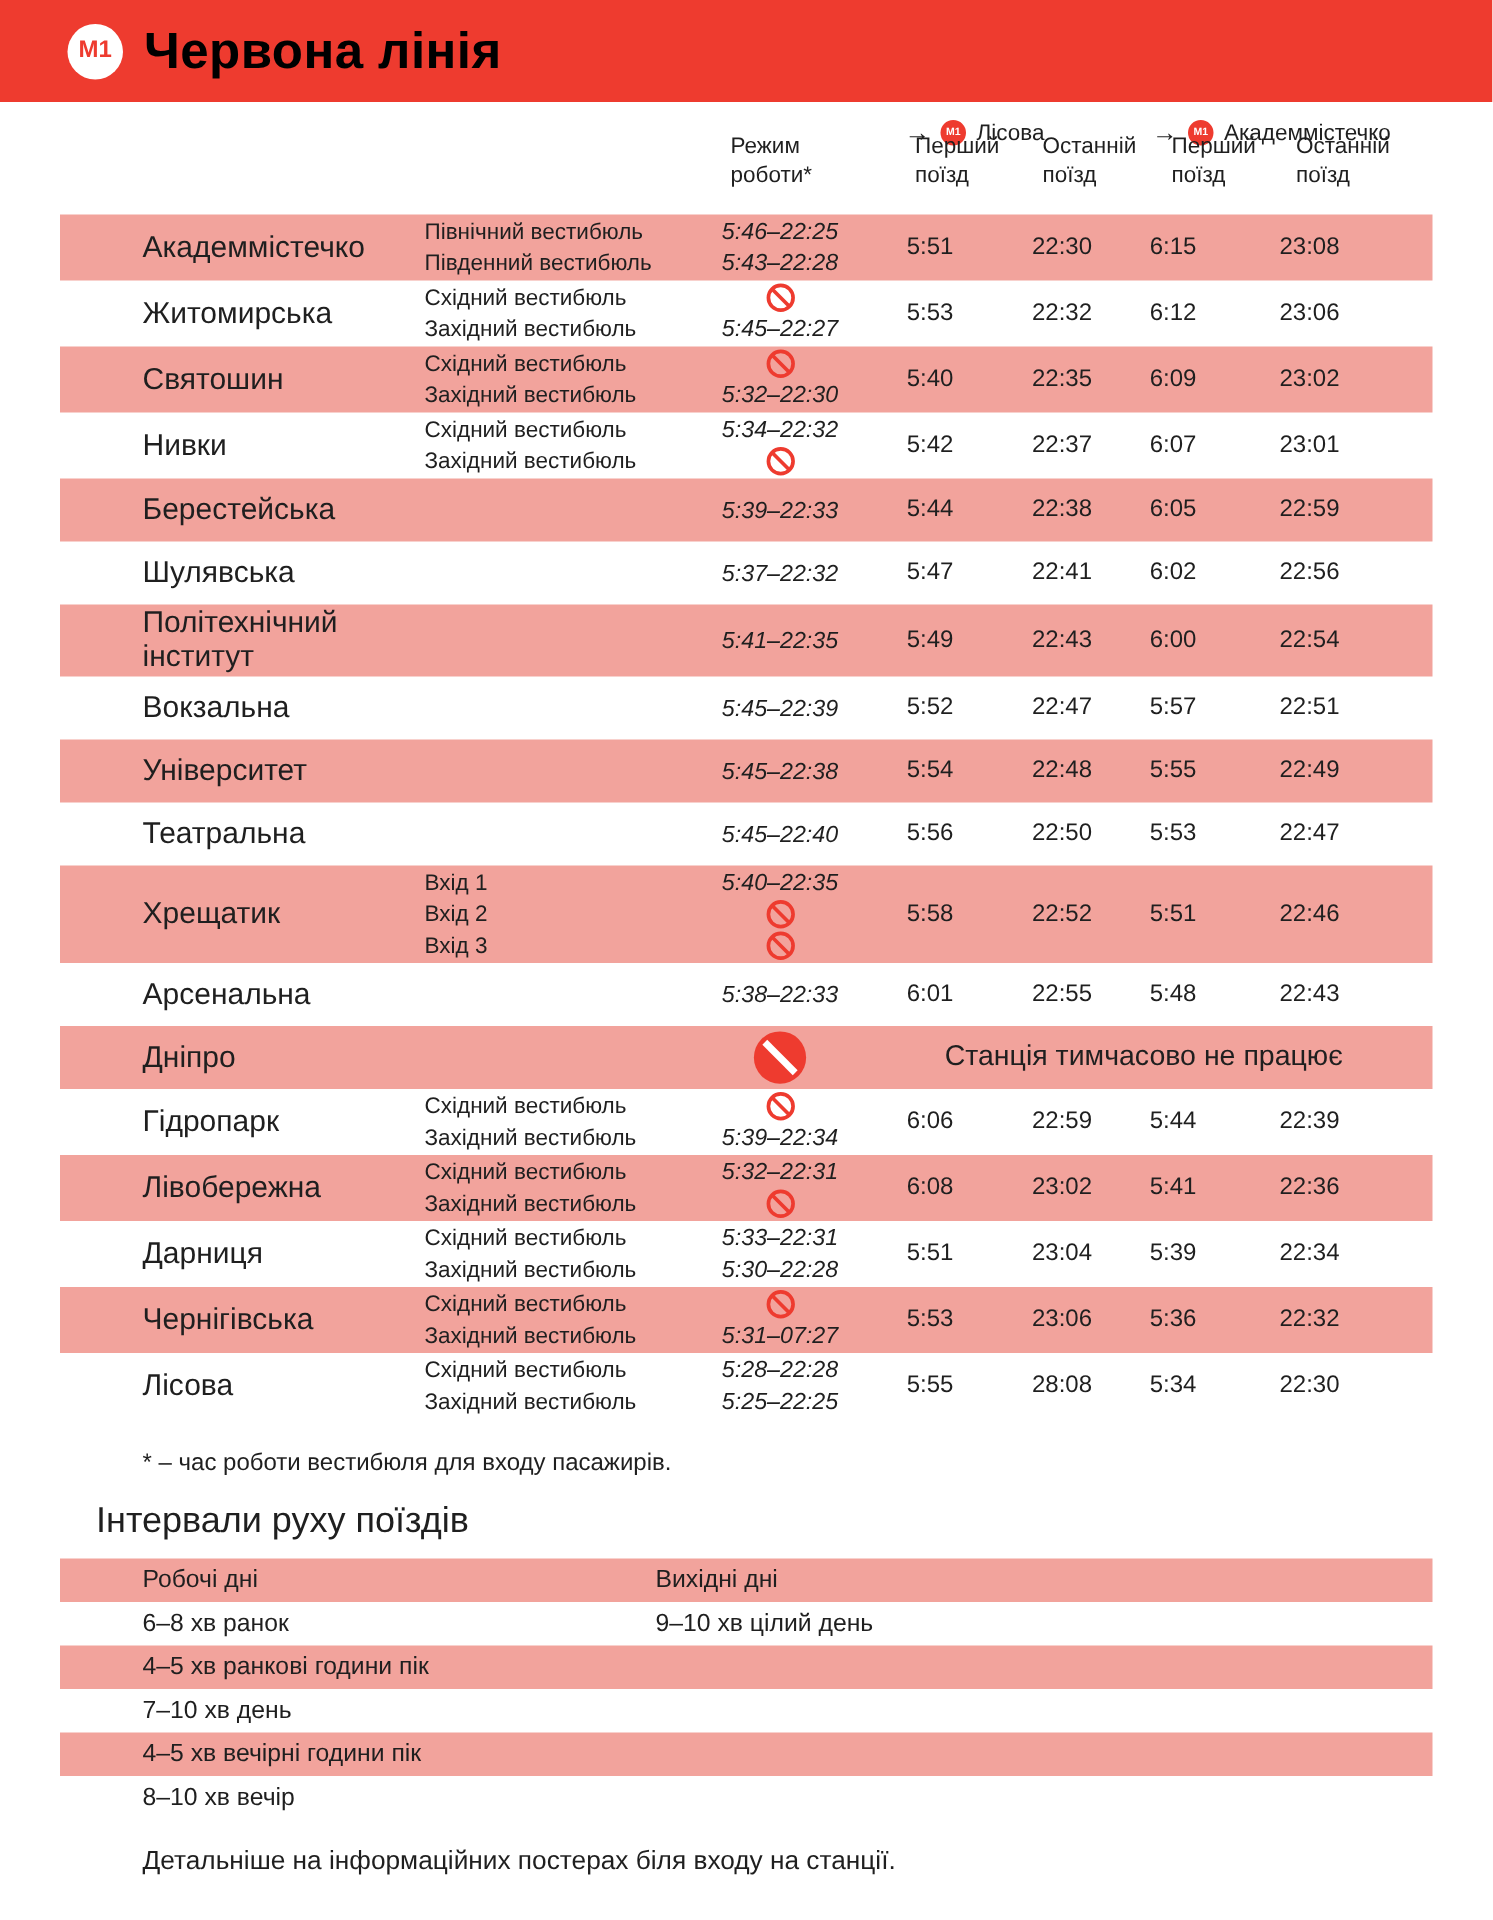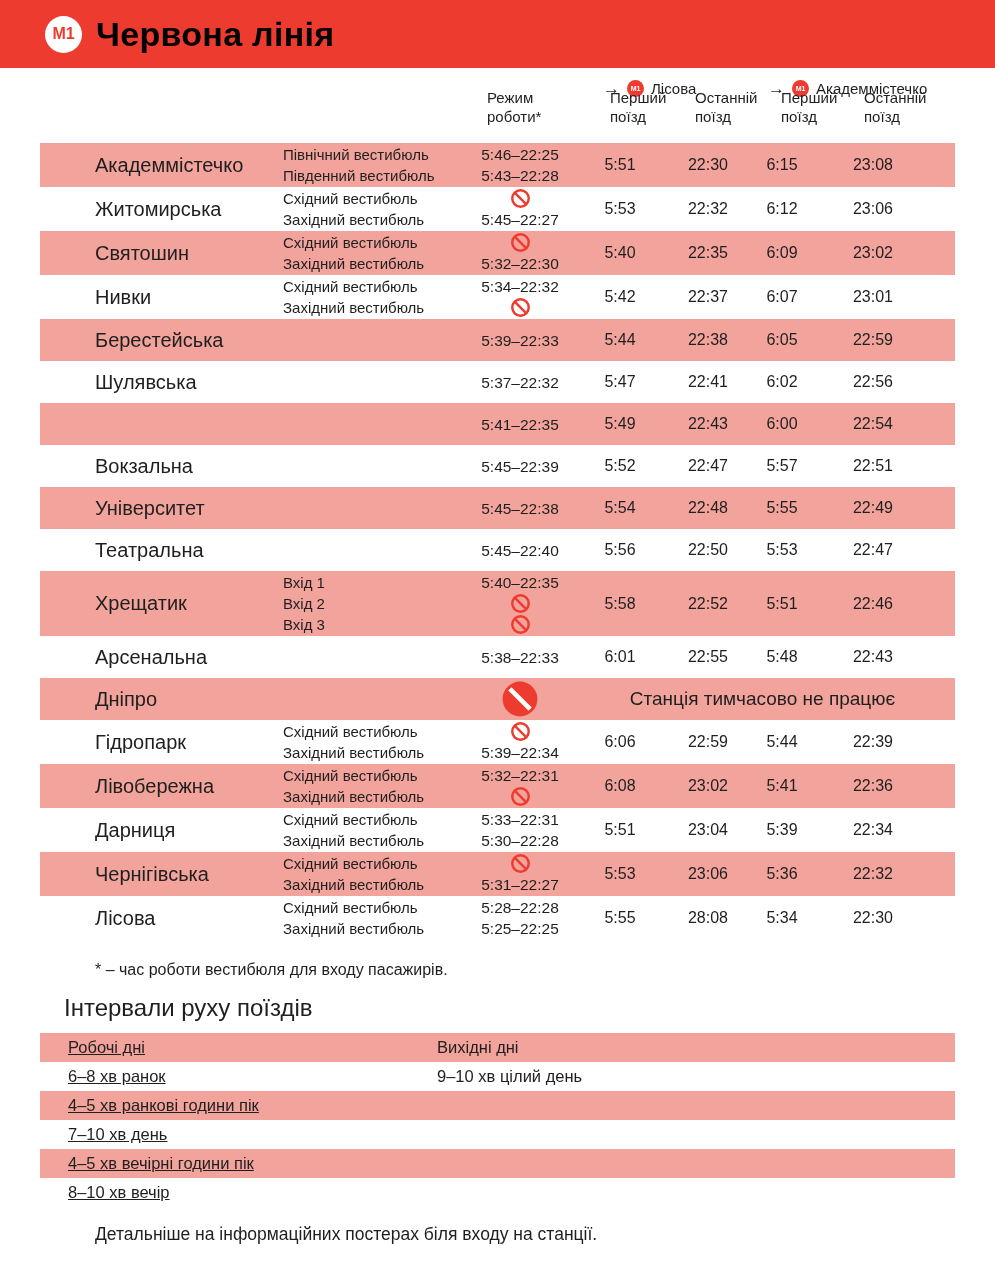--- a/index.html
+++ b/index.html
@@ -53,36 +53,36 @@
     grid-template-columns:215px 215px 100px 100px 76px 72px 110px 27px;
     align-items:center;
     min-height:42px;
     width:915px;margin-left:40px;
     padding:1px 0;
   }
   .trow.shaded{background:var(--pink);}
   .c-name{grid-column:1;padding-left:55px;font-size:20px;line-height:23px;}
   .c-vest{grid-column:2;font-size:15px;line-height:21px;padding-left:28px;}
   .c-hours{grid-column:3;font-size:15.5px;line-height:21px;text-align:center;}
-  .hline{height:21px;display:flex;align-items:center;justify-content:center;}
+  .hline{height:21px;display:flex;align-items:center;justify-content:center;font-style:italic;}
   .c-time{text-align:center;font-size:16px;}
   .t1{grid-column:4;} .t2{grid-column:5;} .t3{grid-column:6;} .t4{grid-column:7;}
   .c-note{grid-column:4 / 9;font-size:19px;text-align:center;}
   .icon-line svg{display:block;}
 
   
   .footnote{margin:21px 0 0 95px;font-size:16px;}
   .section-title{margin:15px 0 11px 64px;font-size:24px;}
   .int-row{
     display:grid;grid-template-columns:397px 1fr;
     height:29px;align-items:center;width:915px;margin-left:40px;
     font-size:16.5px;
   }
   .int-row.shaded{background:var(--pink);}
-  .int-left{padding-left:28px;text-decoration:underline;}
+  .int-left{padding-left:55px;}
   .alert-note{margin:13px 0 0 95px;font-size:17.5px;line-height:29px;max-width:870px;}
 </style>
 </head>
 <body>
 
 <div class="header">
   <div class="badge-circle">M1</div>
   <div class="header-title">Червона лінія</div>
 </div>
 
@@ -201,20 +201,21 @@
       <div class="c-vest"></div>
       <div class="c-hours">
         <div class="hline">5:37–22:32</div>
       </div>
       <div class="c-time t1">5:47</div>
       <div class="c-time t2">22:41</div>
       <div class="c-time t3">6:02</div>
       <div class="c-time t4">22:56</div>
     </div>
     <div class="trow shaded">
+      <div class="c-name">Політехнічний інститут</div>
       <div class="c-vest"></div>
       <div class="c-hours">
         <div class="hline">5:41–22:35</div>
       </div>
       <div class="c-time t1">5:49</div>
       <div class="c-time t2">22:43</div>
       <div class="c-time t3">6:00</div>
       <div class="c-time t4">22:54</div>
     </div>
     <div class="trow">
@@ -362,21 +363,21 @@
         <div class="vline">Східний вестибюль</div>
         <div class="vline">Західний вестибюль</div>
       </div>
       <div class="c-hours">
         <div class="hline">
           <svg width="21" height="21" viewBox="0 0 24 24">
             <circle cx="12" cy="12" r="9.4" fill="none" style="stroke:#EE3B2F" stroke-width="2.8"></circle>
             <line x1="5.9" y1="5.9" x2="18.1" y2="18.1" style="stroke:#EE3B2F" stroke-width="2.8"></line>
           </svg>
         </div>
-        <div class="hline">5:31–22:27</div>
+        <div class="hline">5:31–07:27</div>
       </div>
       <div class="c-time t1">5:53</div>
       <div class="c-time t2">23:06</div>
       <div class="c-time t3">5:36</div>
       <div class="c-time t4">22:32</div>
     </div>
     <div class="trow">
       <div class="c-name">Лісова</div>
       <div class="c-vest">
         <div class="vline">Східний вестибюль</div>

